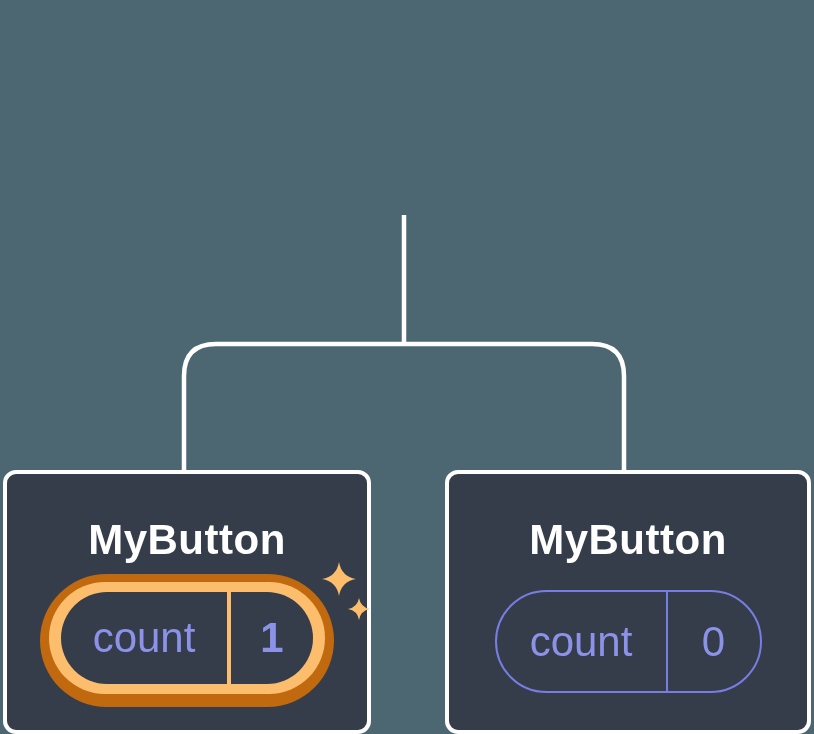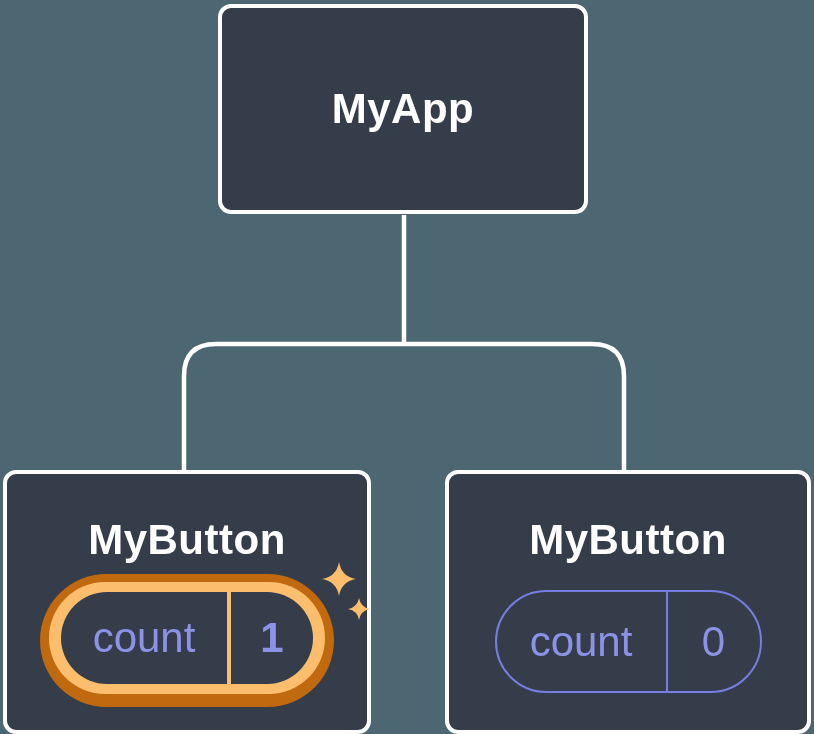--- a/index.html
+++ b/index.html
@@ -113,23 +113,20 @@
 </head>
 <body>
 
 <div class="canvas">
 
   <svg class="connector-svg" width="814" height="734" viewBox="0 0 814 734" aria-hidden="true">
     <path d="M 404 215 L 404 346" fill="none" stroke="#ffffff" stroke-width="4.5"></path>
     <path d="M 184 472 L 184 376 Q 184 344 216 344 L 592 344 Q 624 344 624 376 L 624 472" fill="none" stroke="#ffffff" stroke-width="4.5"></path>
   </svg>
 
-  <div class="node node-root">
-    <div class="node-label">MyApp</div>
-  </div>
 
   <div class="node node-child-left">
     <div class="node-label child-title">MyButton</div>
 
     <div class="pill-wrap">
       <div class="glow-outer">
         <div class="glow-inner">
           <div class="pill-body">
             <div class="cell cell-key">count</div>
             <div class="divider"></div>

